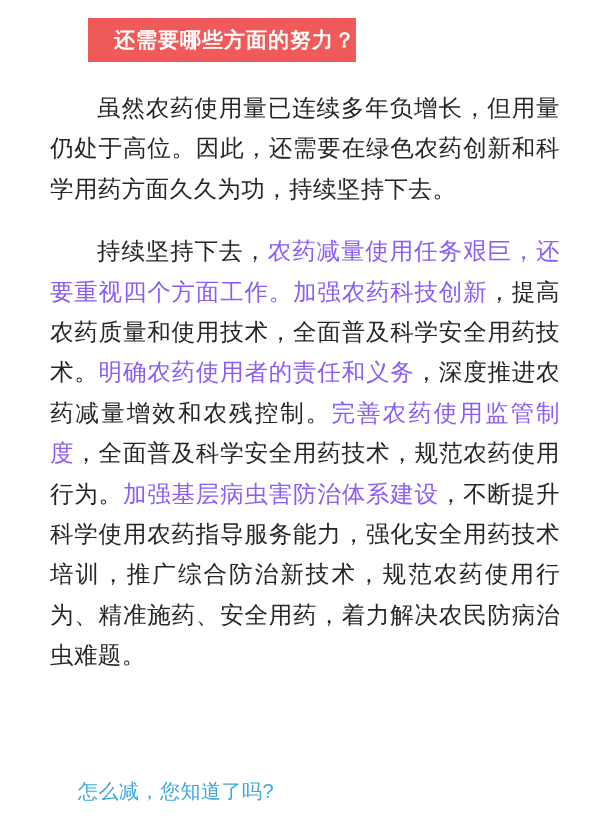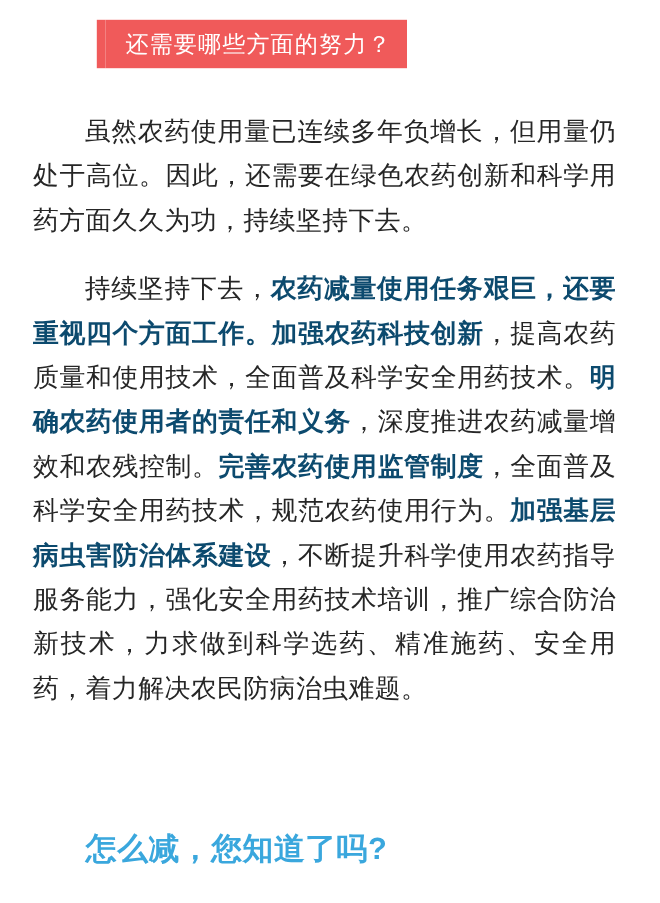--- a/index.html
+++ b/index.html
@@ -33,69 +33,69 @@
   .heading-bar {
     width: 8px;
     background: #f05a5a;
     flex: 0 0 8px;
   }
   .heading-box {
     background: #f05a5a;
     color: #ffffff;
     font-family: "Liberation Sans", "DejaVu Sans", sans-serif;
     font-size: 21px;
-    font-weight: normal;
+    font-weight: bold;
     letter-spacing: 1px;
     display: flex;
     align-items: center;
-    padding: 0 14px 0 18px;
+    padding: 0 0 0 18px;
   }
 
   
   .body-wrap {
-    padding: 0 40px 0 30px;
-    margin-top: 38px;
+    padding: 0 40px 0 50px;
+    margin-top: 26px;
   }
   p.para {
     margin: 0 0 22px 0;
     font-size: 23.5px;
     line-height: 1.72;
     color: #262626;
     text-align: justify;
     text-justify: inter-ideograph;
     letter-spacing: 0.4px;
     text-indent: 2em;
   }
   b.em {
-    font-weight: bold;
-    color: #0c4a6e;
+    font-weight: normal;
+    color: #8b5cf6;
   }
 
   
   .footer-line {
     position: absolute;
     left: 78px;
-    bottom: 48px;
+    bottom: 34px;
     font-family: "Liberation Sans", "DejaVu Sans", sans-serif;
-    font-size: 28px;
-    font-weight: bold;
+    font-size: 20px;
+    font-weight: normal;
     color: #3aa7dd;
     letter-spacing: 0.5px;
   }
 </style>
 </head>
 <body>
 
 <div class="page">
 
   <div class="heading-row">
     <div class="heading-bar" style="background: rgb(240, 90, 90);"></div>
     <div class="heading-box" style="background: rgb(240, 90, 90);">还需要哪些方面的努力？</div>
   </div>
 
   <div class="body-wrap">
     <p class="para"><span>虽然农药使用量已连续多年负增长，但用量仍处于高位。因此，还需要在绿色农药创新和科学用药方面久久为功，持续坚持下去。</span></p>
-    <p class="para"><span>持续坚持下去，</span><b class="em">农药减量使用任务艰巨，还要重视四个方面工作。加强农药科技创新</b><span>，提高农药质量和使用技术，全面普及科学安全用药技术。</span><b class="em">明确农药使用者的责任和义务</b><span>，深度推进农药减量增效和农残控制。</span><b class="em">完善农药使用监管制度</b><span>，全面普及科学安全用药技术，规范农药使用行为。</span><b class="em">加强基层病虫害防治体系建设</b><span>，不断提升科学使用农药指导服务能力，强化安全用药技术培训，推广综合防治新技术，力求做到科学选药、精准施药、安全用药，着力解决农民防病治虫难题。</span></p>
+    <p class="para"><span>持续坚持下去，</span><b class="em">农药减量使用任务艰巨，还要重视四个方面工作。加强农药科技创新</b><span>，提高农药质量和使用技术，全面普及科学安全用药技术。</span><b class="em">明确农药使用者的责任和义务</b><span>，深度推进农药减量增效和农残控制。</span><b class="em">完善农药使用监管制度</b><span>，全面普及科学安全用药技术，规范农药使用行为。</span><b class="em">加强基层病虫害防治体系建设</b><span>，不断提升科学使用农药指导服务能力，强化安全用药技术培训，推广综合防治新技术，规范农药使用行为、精准施药、安全用药，着力解决农民防病治虫难题。</span></p>
   </div>
 
   <div class="footer-line" style="color: rgb(58, 167, 221);">怎么减，您知道了吗?</div>
 
 </div>
 
 </body></html>

